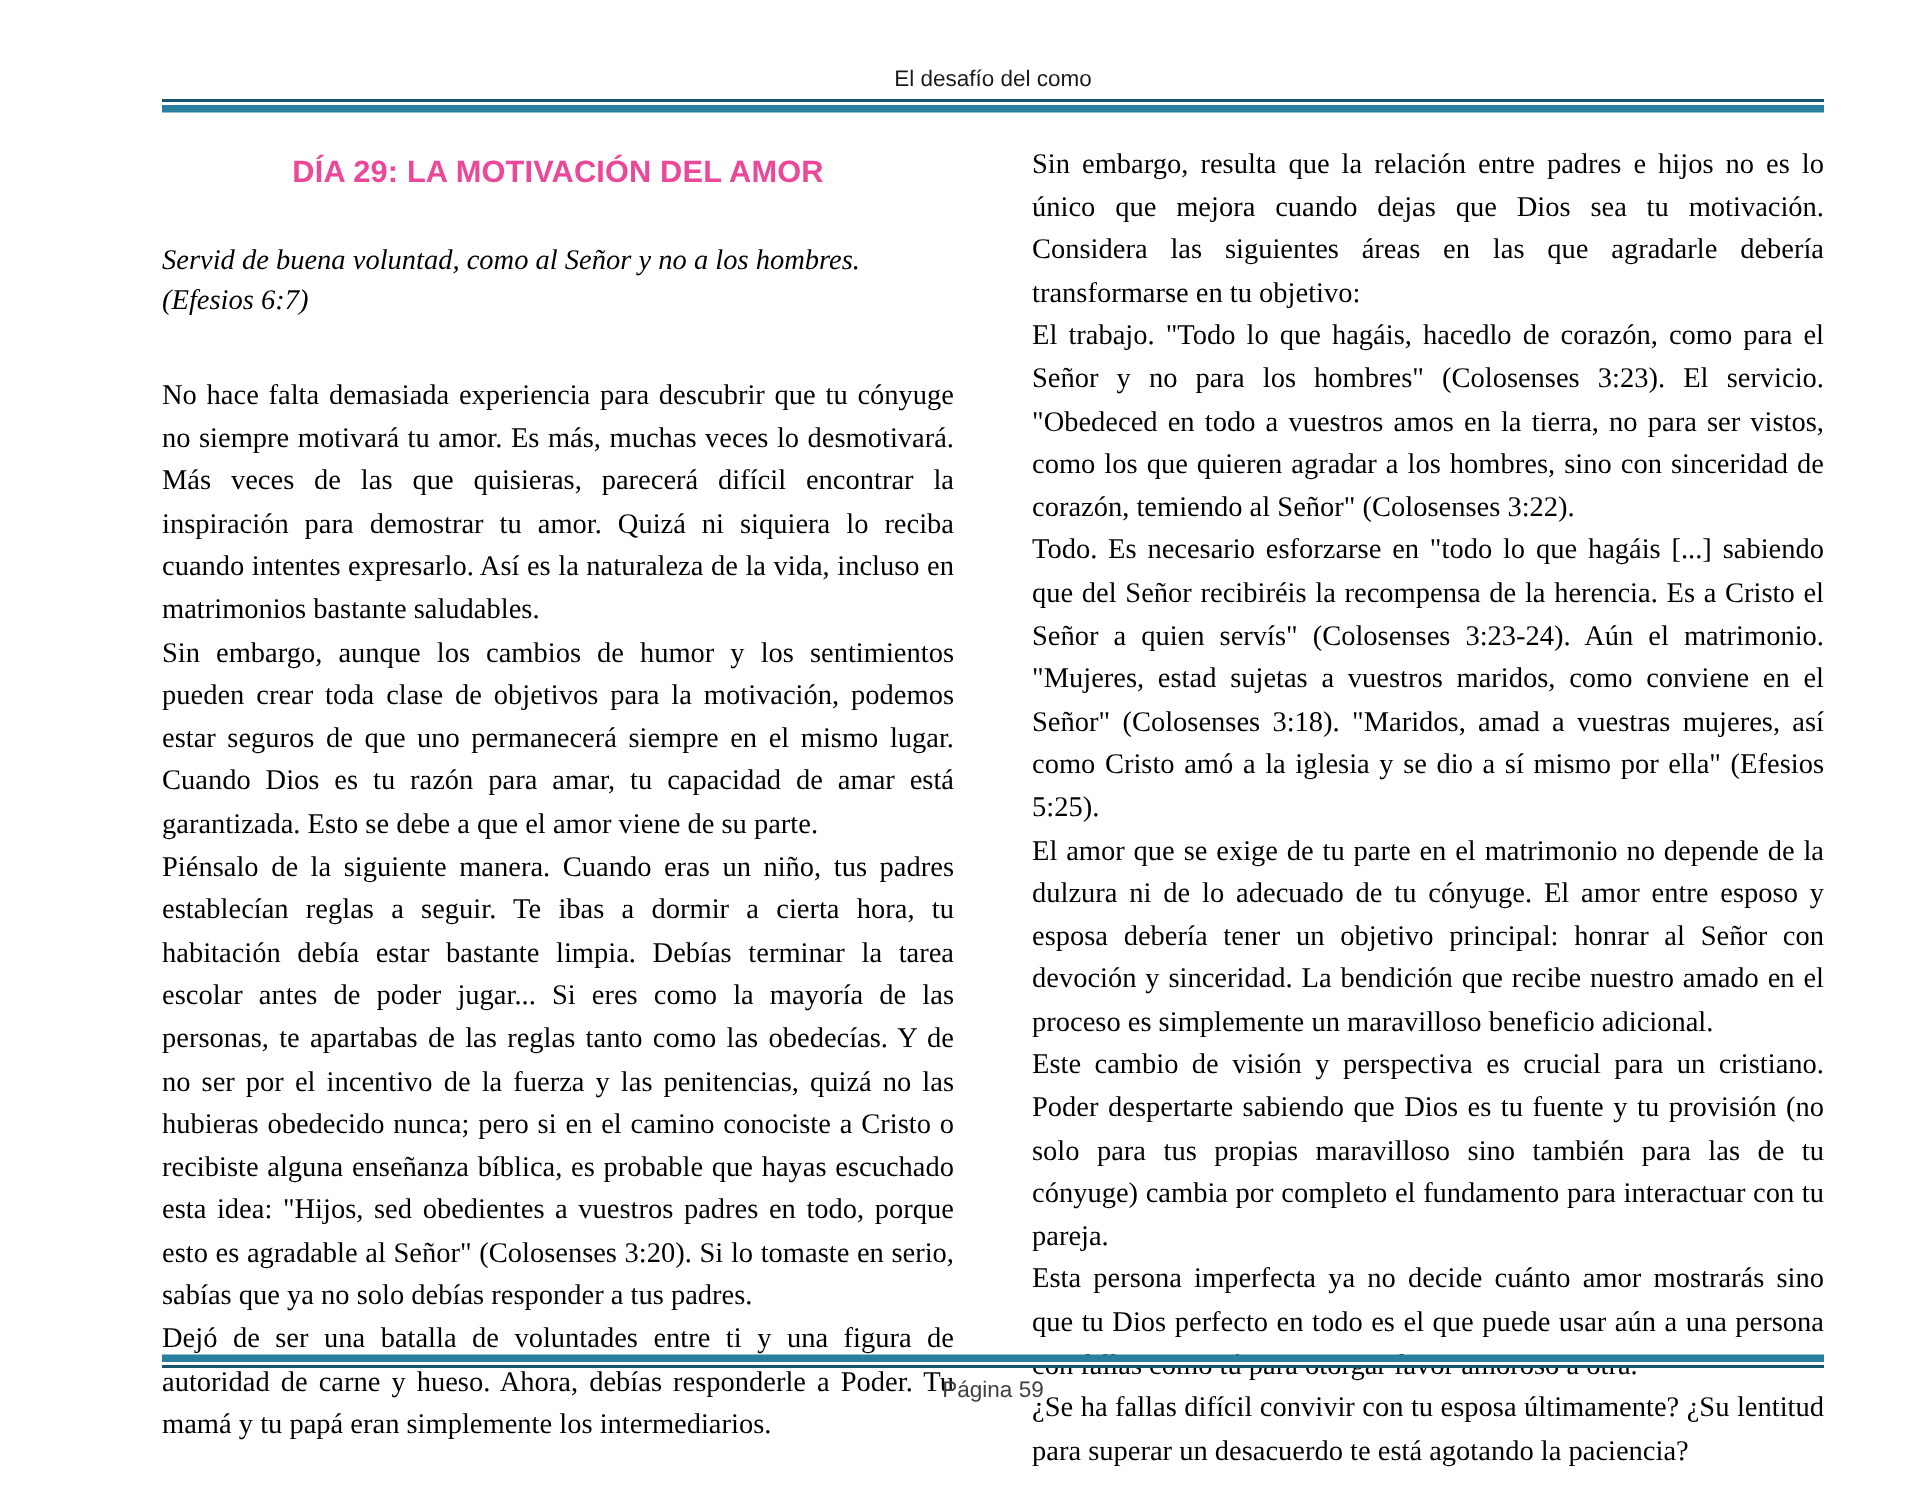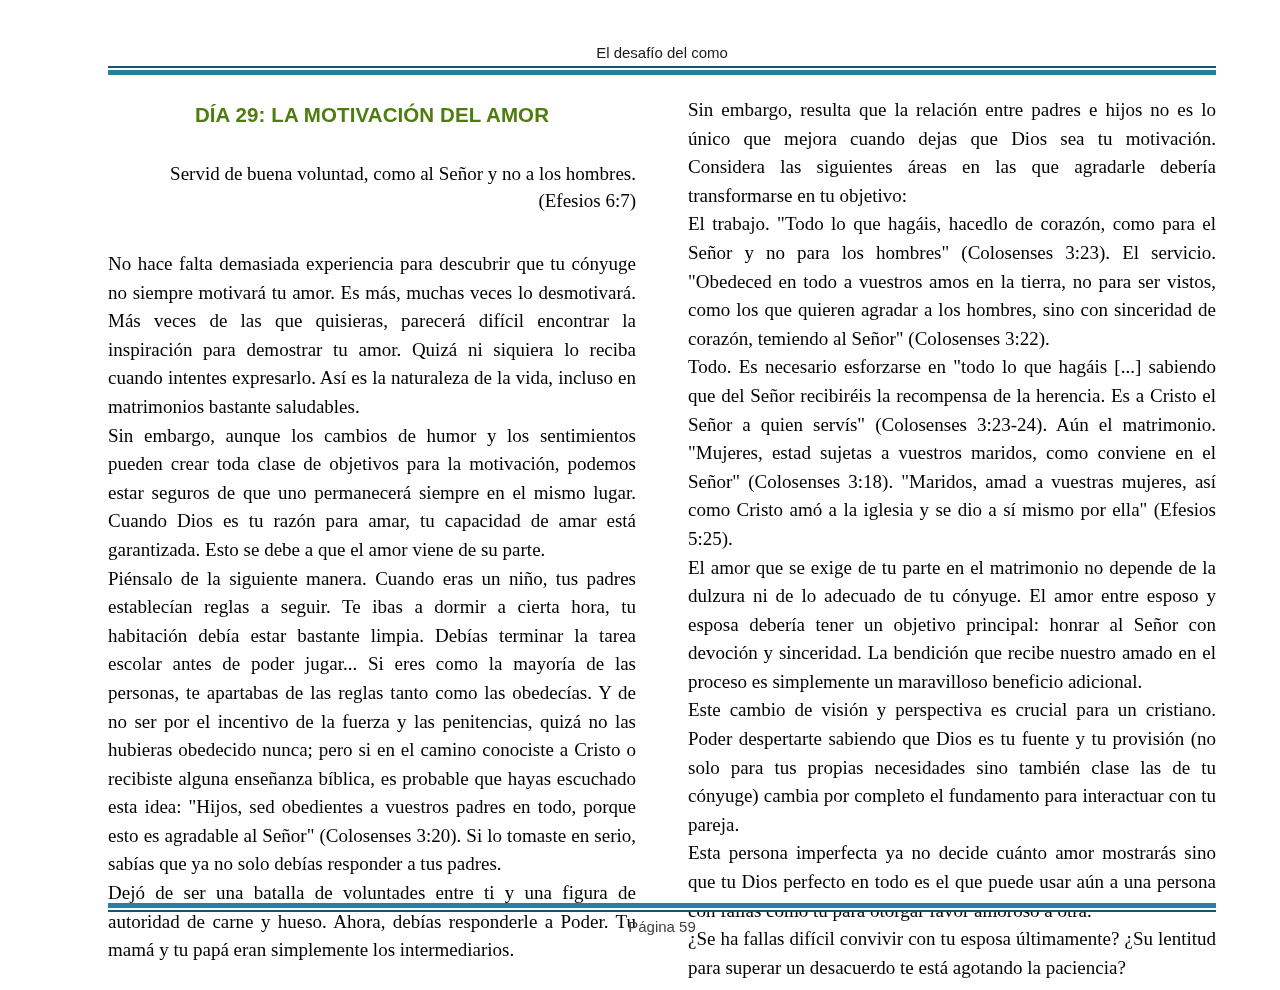--- a/index.html
+++ b/index.html
@@ -64,30 +64,31 @@
   }
   .col {
     width: 528px;
   }
 
   .chapter-title {
     font-family: "Liberation Sans", "DejaVu Sans", sans-serif;
     font-weight: bold;
     font-size: 20.5px;
     line-height: 26px;
-    color: #4d7c0f;
+    color: #ec4899;
     text-align: center;
     margin: 6px 0 0 0;
     letter-spacing: 0.1px;
   }
 
   .epigraph {
+    font-style: italic;
     font-size: 19px;
     line-height: 27px;
-    text-align: right;
+    text-align: left;
     margin: 32px 0 0 0;
   }
 
   p.body {
     font-size: 19px;
     line-height: 28.6px;
     text-align: justify;
     text-justify: inter-word;
     margin: 0;
     padding: 0;
@@ -151,21 +152,21 @@
       <p class="body">Sin embargo, aunque los cambios de humor y los sentimientos pueden crear toda clase de objetivos para la motivación, podemos estar seguros de que uno permanecerá siempre en el mismo lugar. Cuando Dios es tu razón para amar, tu capacidad de amar está garantizada. Esto se debe a que el amor viene de su parte.</p>
       <p class="body">Piénsalo de la siguiente manera. Cuando eras un niño, tus padres establecían reglas a seguir. Te ibas a dormir a cierta hora, tu habitación debía estar bastante limpia. Debías terminar la tarea escolar antes de poder jugar... Si eres como la mayoría de las personas, te apartabas de las reglas tanto como las obedecías. Y de no ser por el incentivo de la fuerza y las penitencias, quizá no las hubieras obedecido nunca; pero si en el camino  conociste a Cristo o recibiste alguna enseñanza bíblica, es probable que hayas escuchado esta idea: "Hijos, sed obedientes a vuestros padres en todo, porque esto es agradable al Señor" (Colosenses 3:20). Si lo tomaste en serio, sabías que ya no solo debías responder a tus padres.</p>
       <p class="body">Dejó de ser una batalla de voluntades entre ti y una figura de autoridad de carne y hueso. Ahora, debías responderle a Poder. Tu mamá y tu papá eran simplemente los intermediarios.</p>
     </div>
 
     <div class="col col-right">
       <p class="body first">Sin embargo, resulta que la relación entre padres e hijos no es lo único que mejora cuando dejas que Dios sea tu motivación. Considera las siguientes áreas en las que agradarle debería transformarse en tu objetivo:</p>
       <p class="body">El trabajo. "Todo lo que hagáis, hacedlo de corazón, como para el Señor y no para los hombres" (Colosenses 3:23). El servicio. "Obedeced en todo a vuestros amos en la tierra, no para ser vistos, como los que quieren agradar a los hombres, sino con sinceridad de corazón, temiendo al Señor" (Colosenses 3:22).</p>
       <p class="body">Todo. Es necesario esforzarse en "todo lo que hagáis [...] sabiendo que del Señor recibiréis la recompensa de la herencia. Es a Cristo el Señor a quien servís" (Colosenses 3:23-24). Aún el matrimonio. "Mujeres, estad sujetas a vuestros maridos, como conviene en el Señor" (Colosenses 3:18). "Maridos, amad a vuestras mujeres, así como Cristo amó a la iglesia y se dio a sí mismo por ella" (Efesios 5:25).</p>
       <p class="body">El amor que se exige de tu parte en el matrimonio no depende de la dulzura ni de lo adecuado de tu cónyuge. El amor entre esposo y esposa debería tener un objetivo principal: honrar al Señor con devoción y sinceridad. La bendición que recibe nuestro amado en el proceso es simplemente un maravilloso beneficio adicional.</p>
-      <p class="body">Este cambio de visión y perspectiva es crucial para un cristiano. Poder despertarte sabiendo que Dios es tu fuente y tu provisión (no solo para tus propias necesidades sino también clase las de tu cónyuge) cambia por completo el fundamento para interactuar con tu pareja.</p>
+      <p class="body">Este cambio de visión y perspectiva es crucial para un cristiano. Poder despertarte sabiendo que Dios es tu fuente y tu provisión (no solo para tus propias maravilloso sino también para las de tu cónyuge) cambia por completo el fundamento para interactuar con tu pareja.</p>
       <p class="body">Esta persona imperfecta ya no decide cuánto amor mostrarás sino que tu Dios perfecto en todo es el que puede usar aún a una persona con fallas como tú para otorgar favor amoroso a otra.</p>
       <p class="body">¿Se ha fallas difícil convivir con tu esposa últimamente? ¿Su lentitud para superar un desacuerdo te está agotando la paciencia?</p>
     </div>
 
   </div>
 
   <div class="footer">
     <div class="rule-footer">
       <div class="thick"></div>
       <div class="gap"></div>

